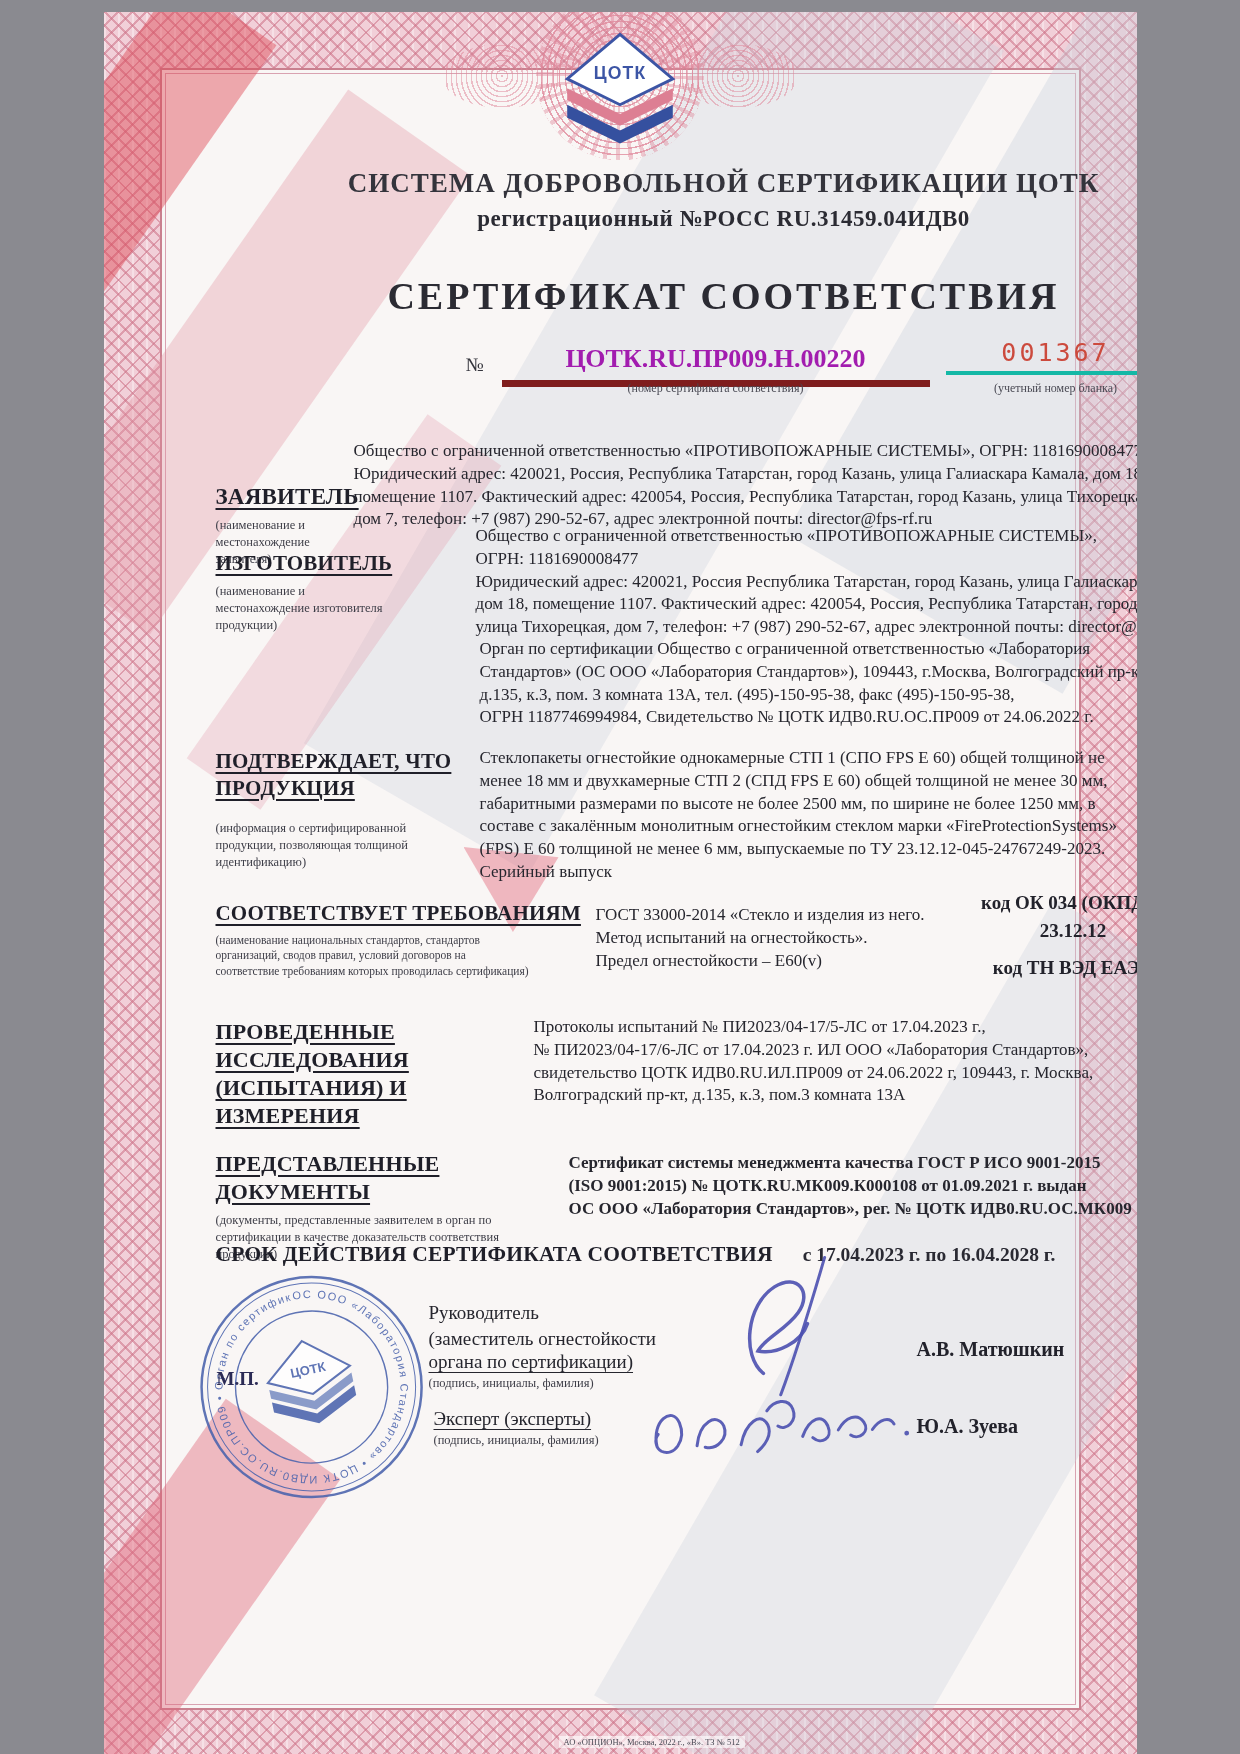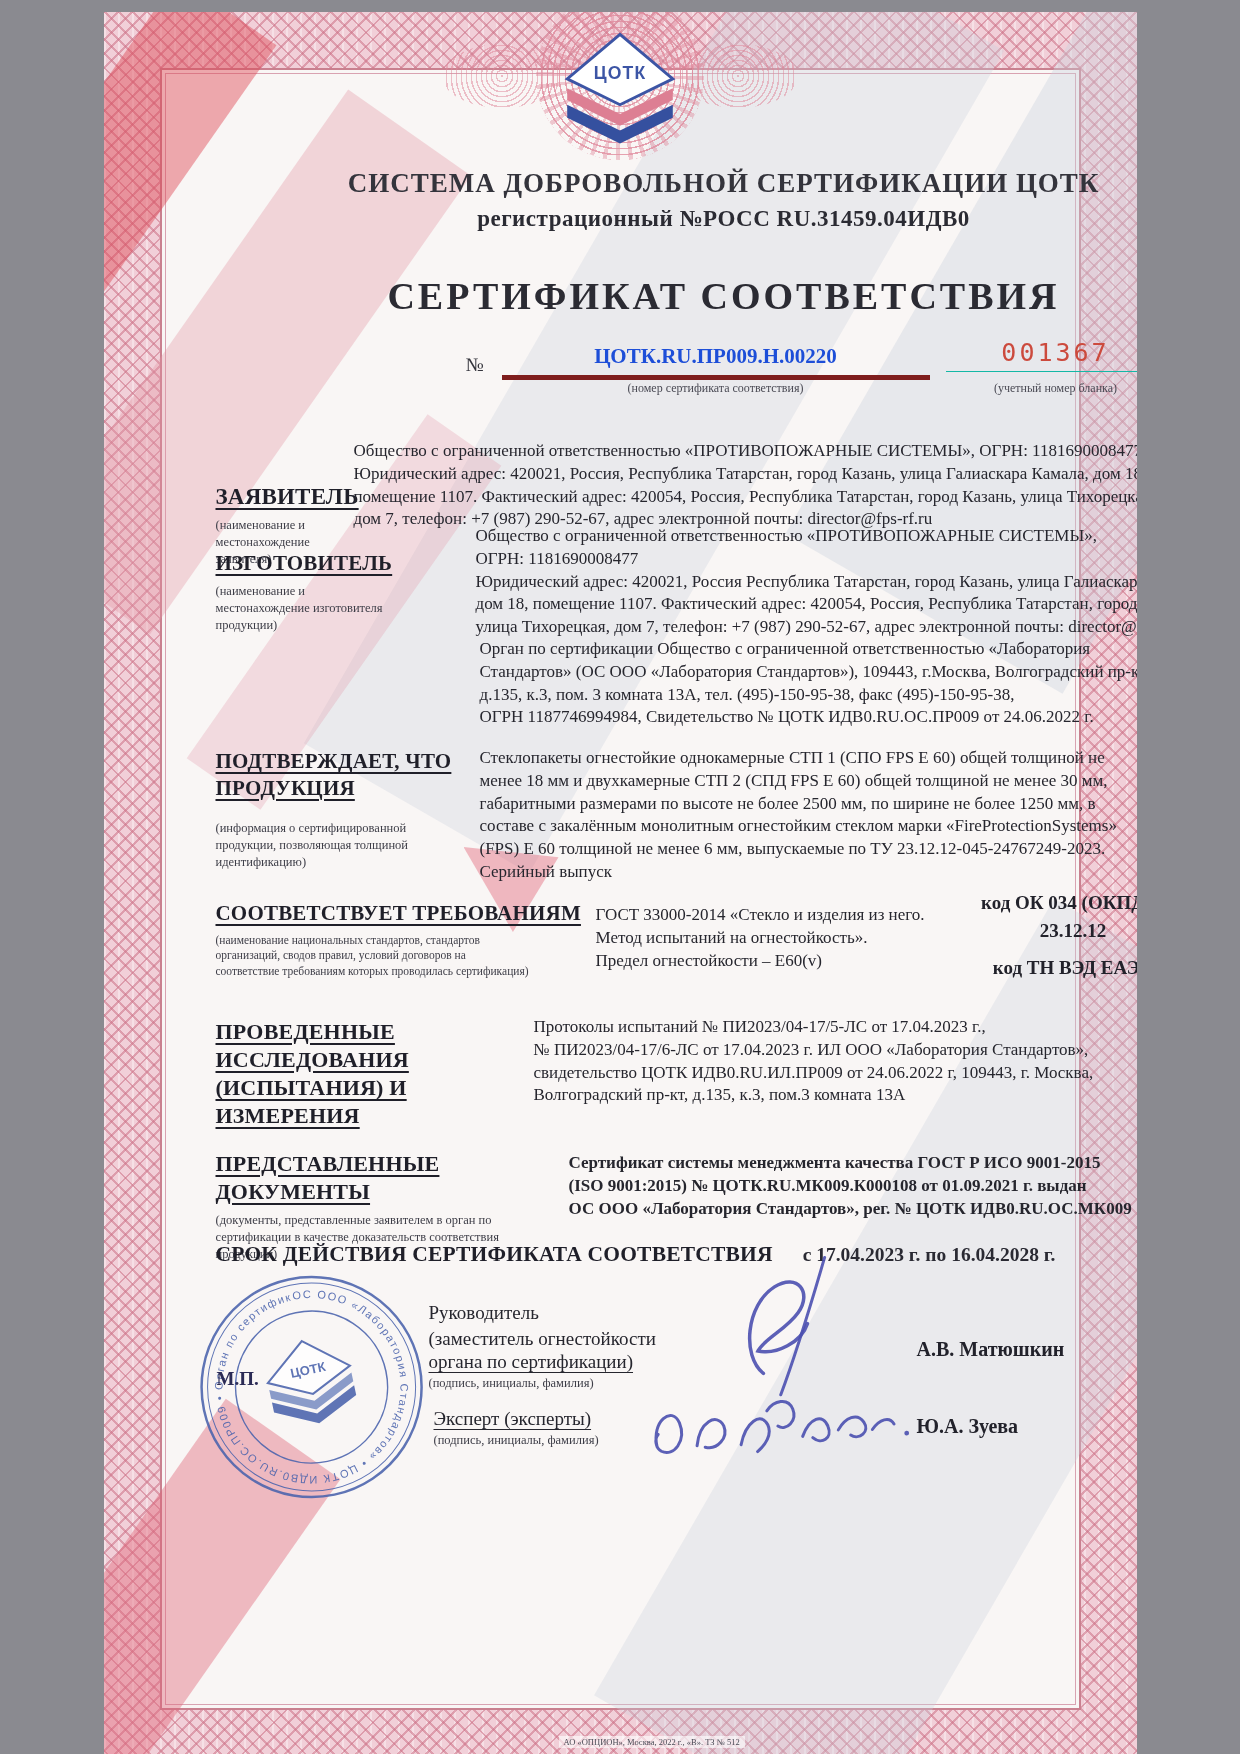--- a/index.html
+++ b/index.html
@@ -25,24 +25,24 @@
     content:"";position:absolute;inset:3px;border:1px solid #d9a2b1;pointer-events:none;
   }
   .wm{position:absolute;z-index:1;pointer-events:none;}
   .content{position:absolute;inset:0;z-index:2;}
   .abs{position:absolute;}
   .center{left:0;width:1240px;text-align:center;}
   .system-title{font-size:27px;font-weight:600;color:#34343c;letter-spacing:1px;}
   .reg-line{font-size:23px;font-weight:bold;color:#2b2b33;letter-spacing:.5px;}
   .doc-title{font-size:38px;font-weight:bold;color:#2b2b33;letter-spacing:3px;}
   .num-prefix{font-size:19px;color:#34343c;}
-  .cert-num{font-size:21px;font-weight:bold;text-align:center;color:#1d4ed8;
-    border-bottom:5px solid #7f1d1d;padding-bottom:6px;}
+  .cert-num{font-size:26px;font-weight:bold;text-align:center;color:#a21caf;
+    border-bottom:7px solid #7f1d1d;padding-bottom:6px;}
   .blank-num{font-family:"DejaVu Sans Mono", monospace;font-size:25px;color:#cc4a3d;
-    letter-spacing:3px;text-align:center;border-bottom:1px solid #14b8a6;padding-bottom:4px;}
+    letter-spacing:3px;text-align:center;border-bottom:4px solid #14b8a6;padding-bottom:4px;}
   .small-cap{font-size:12px;color:#4a4a54;text-align:center;}
   .sec-label{font-weight:bold;font-size:21px;color:#1f1f29;line-height:1.28;
     text-decoration:underline;text-underline-offset:4px;white-space:pre-line;letter-spacing:.2px;}
   .sec-caption{font-size:12.5px;color:#3e3e48;line-height:1.35;white-space:pre-line;margin-top:6px;
     text-decoration:none;}
   .body-text{font-size:17px;color:#26262e;line-height:1.34;white-space:pre-line;}
   .code-bold{font-size:19px;font-weight:bold;color:#22222b;text-align:center;}
   .validity{display:flex;gap:30px;align-items:baseline;}
   .validity .v-label{font-weight:bold;font-size:21.5px;color:#1f1f29;letter-spacing:.2px;}
   .validity .v-value{font-size:19.5px;font-weight:600;color:#2a2a33;}

